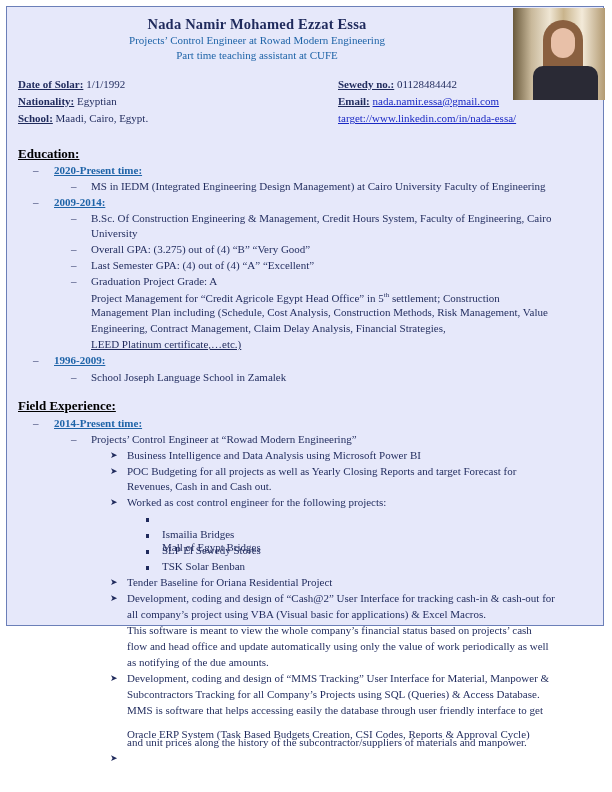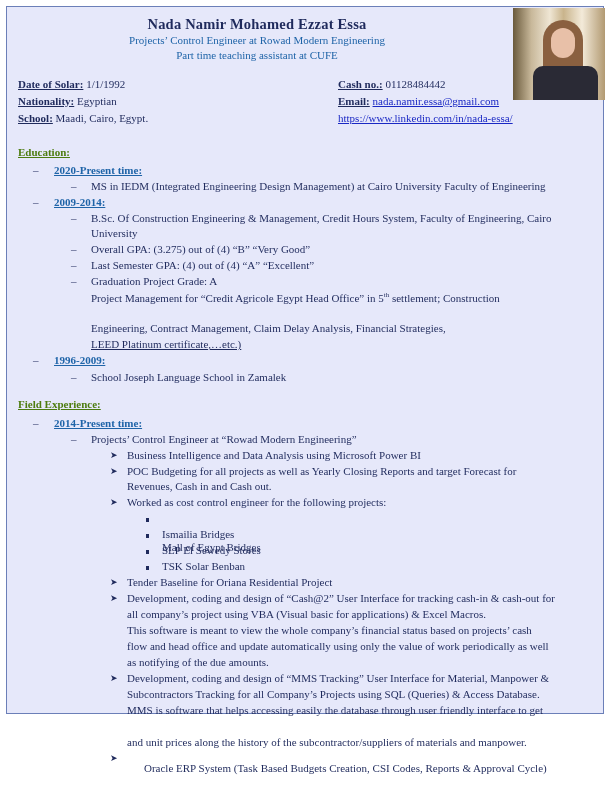--- a/index.html
+++ b/index.html
@@ -1,28 +1,28 @@
 <!DOCTYPE html>
 <html><head>
 <meta charset="utf-8">
 <style>
   html, body { margin:0; padding:0; }
   body { width:612px; height:792px; background:#ffffff; position:relative; overflow:hidden;
          font-family:"Liberation Serif", "DejaVu Serif", serif; color:#1f2a5c; }
-  .page { position:absolute; left:6px; top:6px; width:598px; height:708px;
+  .page { position:absolute; left:6px; top:6px; width:598px; height:620px;
           background:#e6e8fa; border:1px solid #6b7fb8; box-sizing:border-box; }
   .abs { position:absolute; white-space:nowrap; }
   .name { left:0; width:500px; top:9px; text-align:center; font-weight:bold; font-size:14.5px; color:#1f2a5c; letter-spacing:0.2px; }
   .sub { left:0; width:500px; text-align:center; font-size:11px; color:#1f64a8; }
   .photo { position:absolute; left:506px; top:1px; width:92px; height:92px; overflow:hidden;
            background:linear-gradient(90deg,#6a5a3c 0%,#c8b89a 20%,#efe6d4 40%,#c9b48c 55%,#f3ead9 75%,#b29a72 100%); }
   .lbl { font-weight:bold; text-decoration:underline; }
   .info { font-size:11px; color:#1f2a5c; }
   .link { color:#1a28c4; text-decoration:underline; }
-  .h { font-weight:bold; text-decoration:underline; font-size:11px; color:#4d7c0f; }
+  .h { font-weight:bold; text-decoration:underline; font-size:13px; color:#000000; }
   .line { font-size:11px; color:#1f2a5c; }
   .dash { position:absolute; font-size:11px; }
   .period { font-weight:bold; text-decoration:underline; color:#1f64a8; font-size:11px; }
   .arrow { position:absolute; font-size:9px; }
   .sq { position:absolute; width:3px; height:4px; background:#1f2a5c; }
 </style>
 </head>
 <body>
 
 <div class="page">
@@ -40,27 +40,27 @@
     <span class="lbl">Date of Solar:</span><span> 1/1/1992</span>
   </div>
   <div class="abs info" style="left:11px;top:88px;">
     <span class="lbl">Nationality:</span><span> Egyptian</span>
   </div>
   <div class="abs info" style="left:11px;top:105px;">
     <span class="lbl">School:</span><span> Maadi, Cairo, Egypt.</span>
   </div>
 
   <div class="abs info" style="left:331px;top:71px;">
-    <span class="lbl">Cash no.:</span><span> 01128484442</span>
+    <span class="lbl">Sewedy no.:</span><span> 01128484442</span>
   </div>
   <div class="abs info" style="left:331px;top:88px;">
     <span class="lbl">Email:</span> <span class="link">nada.namir.essa@gmail.com</span>
   </div>
   <div class="abs info" style="left:331px;top:105px;">
-    <span class="link">https://www.linkedin.com/in/nada-essa/</span>
+    <span class="link">target://www.linkedin.com/in/nada-essa/</span>
   </div>
 
   <div class="abs h" style="left:11px;top:139px;">Education:</div>
 
   <span class="dash" style="left:26px;top:157px;">–</span>
   <div class="abs period" style="left:47px;top:157px;">2020-Present time:</div>
   <span class="dash" style="left:64px;top:173px;">–</span>
   <div class="abs line" style="left:84px;top:173px;">MS in IEDM (Integrated Engineering Design Management) at Cairo University Faculty of Engineering</div>
 
   <span class="dash" style="left:26px;top:189px;">–</span>
@@ -68,20 +68,21 @@
   <span class="dash" style="left:64px;top:205px;">–</span>
   <div class="abs line" style="left:84px;top:205px;">B.Sc. Of Construction Engineering &amp; Management, Credit Hours System, Faculty of Engineering, Cairo</div>
   <div class="abs line" style="left:84px;top:220px;">University</div>
   <span class="dash" style="left:64px;top:236px;">–</span>
   <div class="abs line" style="left:84px;top:236px;">Overall GPA: (3.275) out of (4) “B” “Very Good”</div>
   <span class="dash" style="left:64px;top:252px;">–</span>
   <div class="abs line" style="left:84px;top:252px;">Last Semester GPA: (4) out of (4) “A” “Excellent”</div>
   <span class="dash" style="left:64px;top:268px;">–</span>
   <div class="abs line" style="left:84px;top:268px;">Graduation Project  Grade: A</div>
   <div class="abs line" style="left:84px;top:284px;"><span>Project Management for “Credit Agricole Egypt Head Office” in 5</span><sup style="font-size:7px;">th</sup><span> settlement; Construction</span></div>
+  <div class="abs line" style="left:84px;top:299px;">Management Plan including (Schedule, Cost Analysis, Construction Methods, Risk Management, Value</div>
   <div class="abs line" style="left:84px;top:315px;">Engineering, Contract Management, Claim Delay Analysis, Financial Strategies,</div>
   <div class="abs line" style="left:84px;top:331px;text-decoration:underline;">LEED Platinum certificate,…etc.)</div>
 
   <span class="dash" style="left:26px;top:347px;">–</span>
   <div class="abs period" style="left:47px;top:347px;">1996-2009:</div>
   <span class="dash" style="left:64px;top:364px;">–</span>
   <div class="abs line" style="left:84px;top:364px;">School Joseph Language School in Zamalek</div>
 
   <div class="abs h" style="left:11px;top:391px;">Field Experience:</div>
   <span class="dash" style="left:26px;top:410px;">–</span>
@@ -113,15 +114,15 @@
   <div class="abs line" style="left:120px;top:601px;">all company’s project using VBA (Visual basic for applications) &amp; Excel Macros.</div>
   <div class="abs line" style="left:120px;top:617px;">This software is meant to view the whole company’s financial status based on projects’ cash</div>
   <div class="abs line" style="left:120px;top:633px;">flow and head office and update automatically using only the value of work periodically as well</div>
   <div class="abs line" style="left:120px;top:649px;">as notifying of the due amounts.</div>
   <span class="arrow" style="left:103px;top:666px;">➤</span>
   <div class="abs line" style="left:120px;top:665px;">Development, coding and design of “MMS  Tracking” User Interface for Material, Manpower &amp;</div>
   <div class="abs line" style="left:120px;top:681px;">Subcontractors Tracking for all Company’s Projects using SQL (Queries) &amp; Access Database.</div>
   <div class="abs line" style="left:120px;top:697px;">MMS is software that helps accessing easily the database through user friendly interface to get</div>
   <div class="abs line" style="left:120px;top:729px;">and unit prices along the history of the subcontractor/suppliers of materials and manpower.</div>
   <span class="arrow" style="left:103px;top:746px;">➤</span>
-  <div class="abs line" style="left:120px;top:755px;margin-left:17px;">Oracle ERP System (Task Based Budgets Creation, CSI Codes, Reports &amp; Approval Cycle)</div>
+  <div class="abs line" style="left:120px;top:721px;">Oracle ERP System (Task Based Budgets Creation, CSI Codes, Reports &amp; Approval Cycle)</div>
 
 </div>
 
 </body></html>

